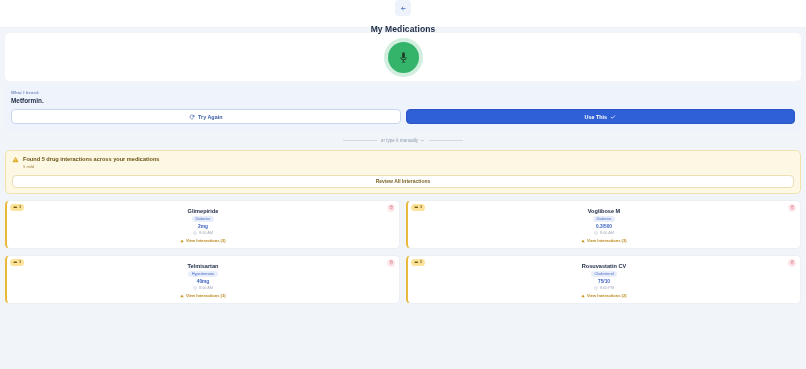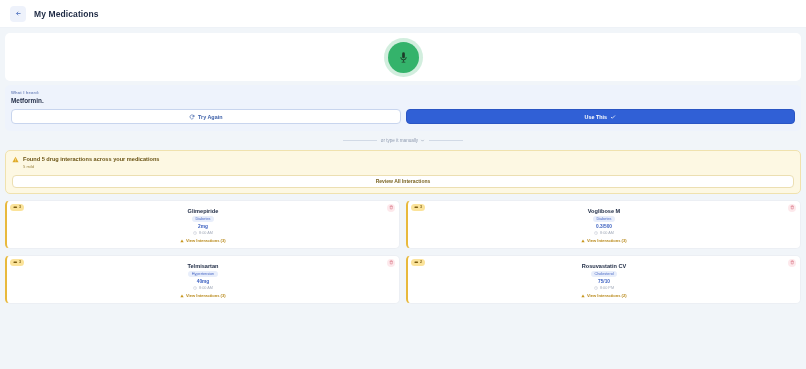--- a/index.html
+++ b/index.html
@@ -15,20 +15,21 @@
 
   
   .header {
     height: 28px;
     background: #ffffff;
     display: flex;
     align-items: center;
     padding: 0 10px;
     gap: 8px;
     border-bottom: 1px solid #eef2f7;
+    flex-direction: column;
   }
   .back-btn {
     width: 16px; height: 16px;
     border-radius: 4px;
     background: #eef2fb;
     display: flex; align-items: center; justify-content: center;
     color: #5b7cc4;
     font-size: 8px;
     cursor: pointer;
     flex: 0 0 auto;

